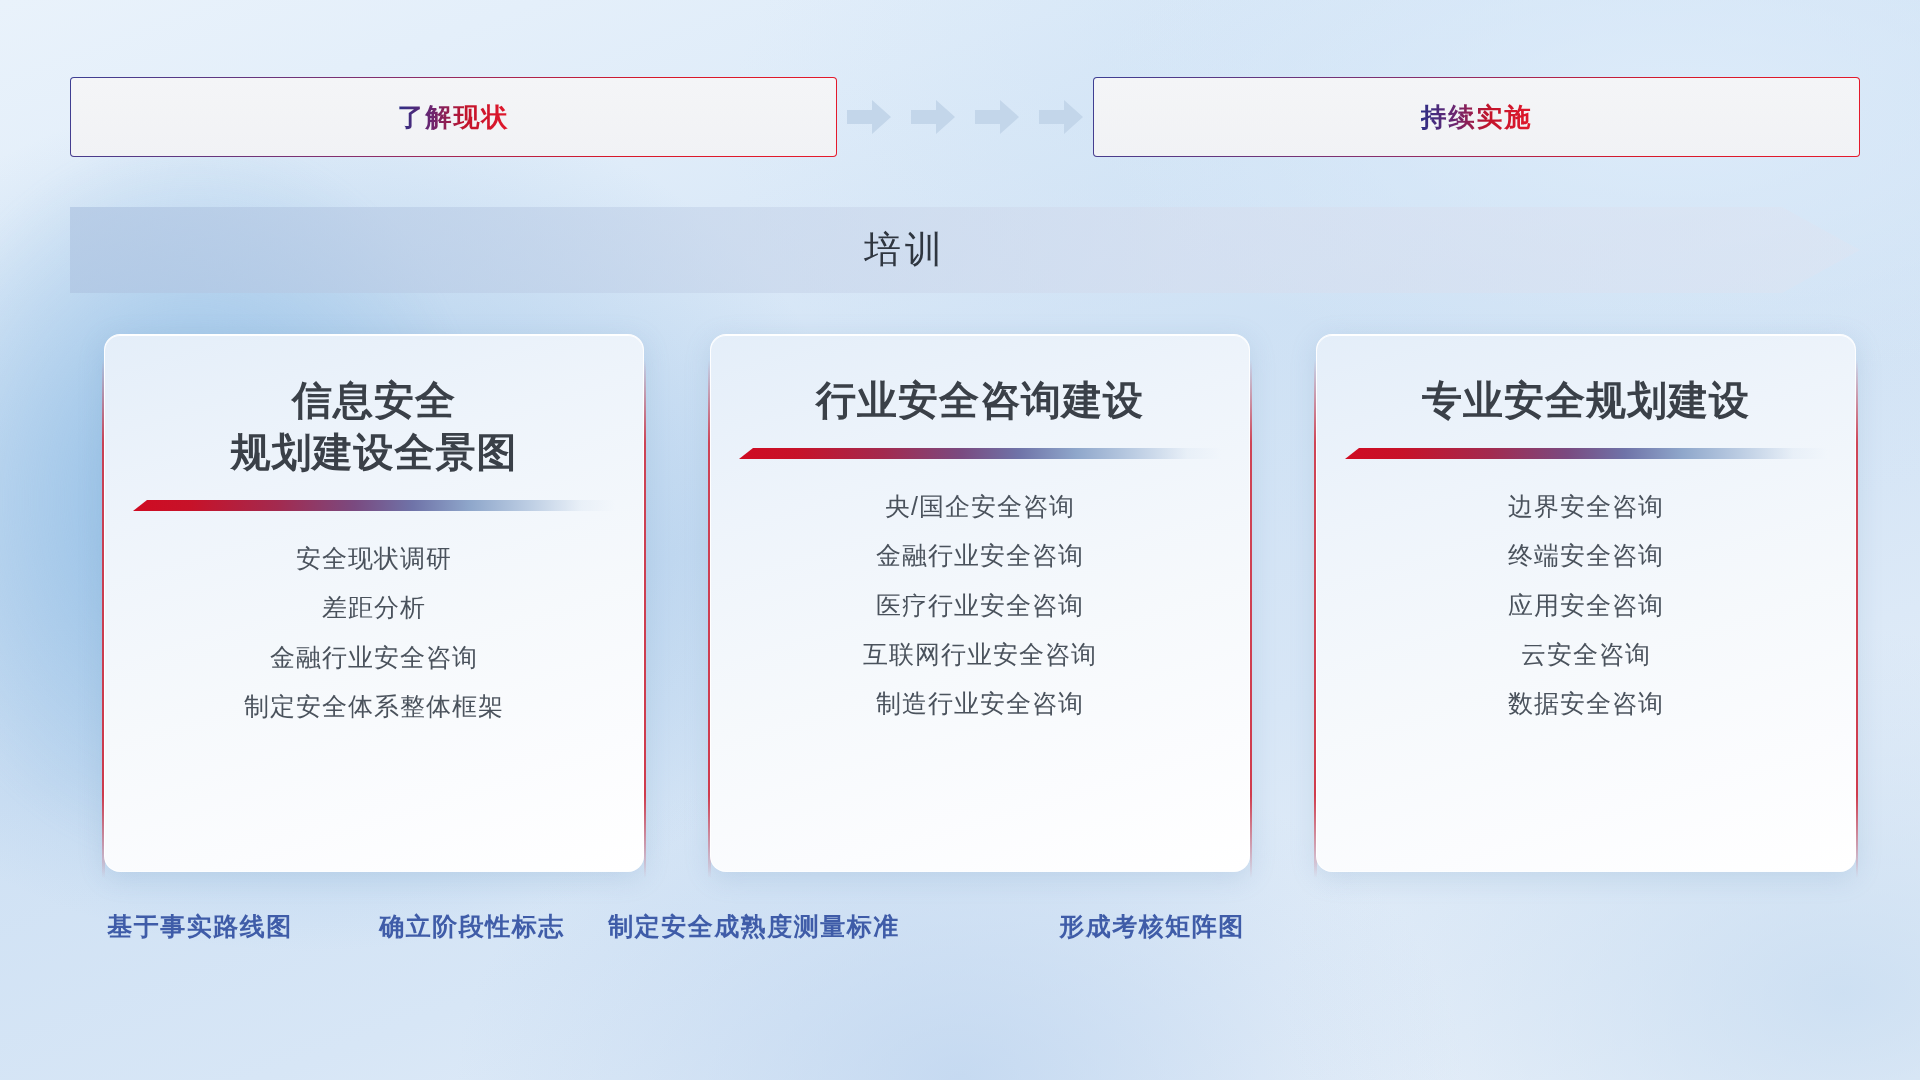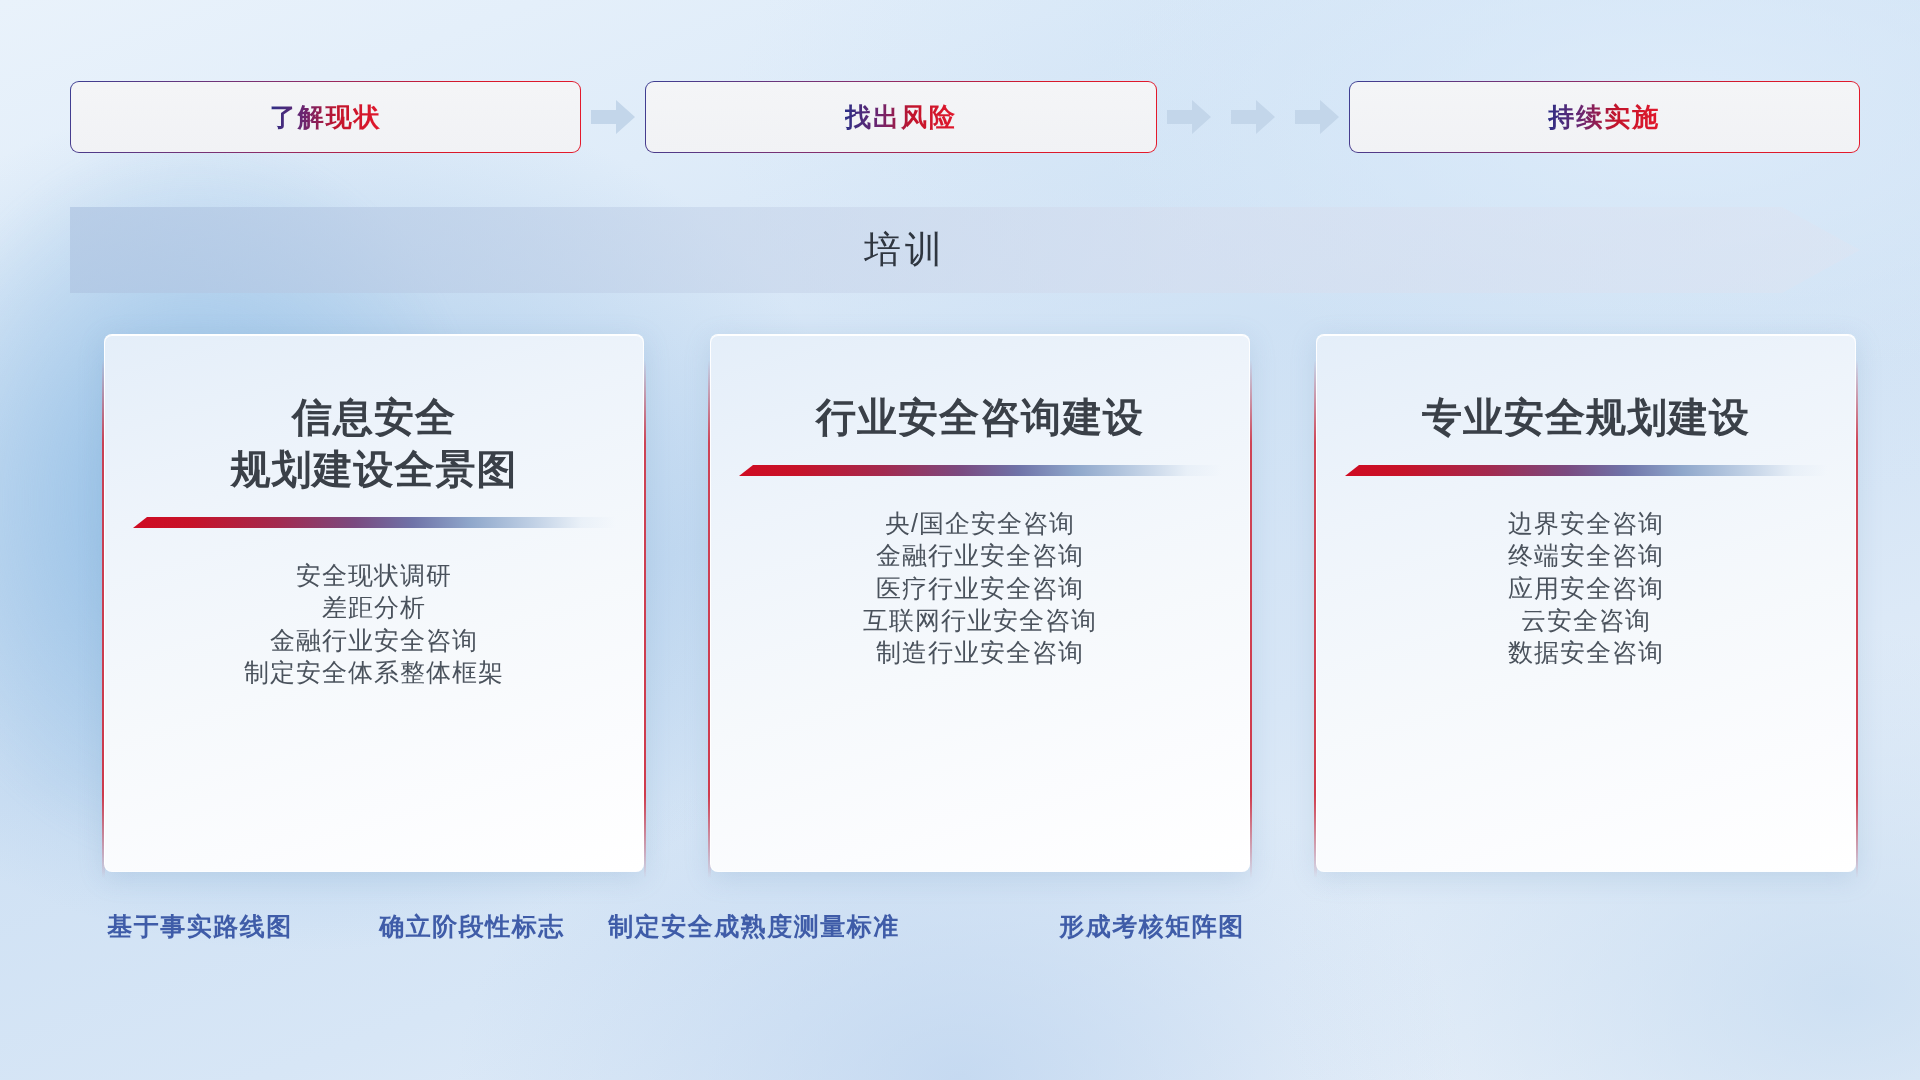--- a/index.html
+++ b/index.html
@@ -41,23 +41,23 @@
   
   #steps {
     position: absolute;
     left: 70px; top: 81px;
     width: 1790px; height: 72px;
     display: flex;
     align-items: center;
   }
   .step-box {
     flex: 1 1 0;
-    height: 72px;
+    height: 80px;
     border: 1.6px solid transparent;
-    border-radius: 9px;
+    border-radius: 4px;
     background:
       linear-gradient(#f4f5f7, #f1f2f5) padding-box,
       linear-gradient(118deg, #3d3f93 0%, #8a2d6a 42%, #d7182a 72%, #e51a2c 100%) border-box;
     display: flex;
     align-items: center;
     justify-content: center;
     text-align: center;
   }
   .step-label {
     font-size: 26px;
@@ -122,25 +122,25 @@
     top: 26px; bottom: -6px;
     width: 2.5px;
     background: linear-gradient(180deg, rgba(220,30,45,0) 0%, rgba(220,30,45,0.85) 16%, rgba(220,30,45,0.9) 84%, rgba(220,30,45,0) 100%);
   }
   .card-accent.left  { left: -2px; }
   .card-accent.right { right: -2px; }
 
   .card {
     position: absolute;
     inset: 0;
-    border-radius: 8px;
+    border-radius: 16px;
     border: 1px solid rgba(255,255,255,0.9);
     background: linear-gradient(163deg, #e4eef9 0%, #eef4fb 28%, #f6f9fc 58%, #fbfcfe 80%, #ffffff 100%);
     box-shadow: 0 6px 26px rgba(110,150,190,0.22), inset 0 1px 0 rgba(255,255,255,0.95);
-    padding: 56px 28px 0;
+    padding: 39px 28px 0;
     display: flex;
     flex-direction: column;
     align-items: center;
     overflow: hidden;
   }
   .card-title {
     font-size: 40px;
     font-weight: 700;
     color: #3a4048;
     text-align: center;
@@ -160,21 +160,21 @@
     background: linear-gradient(90deg,
         #cf0b22 0%, #c71229 12%, #a32a4f 30%, #7a4a80 46%,
         #6f73a8 58%, #8fa7cb 70%, #bccde3 82%, rgba(216,228,241,0.35) 93%, rgba(230,238,247,0) 100%);
     clip-path: polygon(14px 0, 100% 0, 100% 100%, 0 100%);
   }
   .card-list {
     margin-top: 30px;
     display: flex;
     flex-direction: column;
     align-items: center;
-    gap: 1px;
+    gap: 18px;
     width: 100%;
   }
   .card-list-item {
     font-size: 25px;
     color: #4a525c;
     letter-spacing: 1px;
     line-height: 1.25;
     white-space: nowrap;
   }
 
@@ -207,23 +207,20 @@
 
   <div class="step-box">
     <span class="step-label">了解现状</span>
   </div>
   <div class="step-arrow">
     <svg width="44" height="34" viewBox="0 0 44 34" aria-hidden="true">
       <path d="M0 10 H25 V0 L44 17 L25 34 V24 H0 Z" fill="#c3d6ea"></path>
     </svg>
   </div>
 
-  <div class="step-box">
-    <span class="step-label">找出风险</span>
-  </div>
   <div class="step-arrow">
     <svg width="44" height="34" viewBox="0 0 44 34" aria-hidden="true">
       <path d="M0 10 H25 V0 L44 17 L25 34 V24 H0 Z" fill="#c3d6ea"></path>
     </svg>
   </div>
 
   <div class="step-arrow">
     <svg width="44" height="34" viewBox="0 0 44 34" aria-hidden="true">
       <path d="M0 10 H25 V0 L44 17 L25 34 V24 H0 Z" fill="#c3d6ea"></path>
     </svg>

